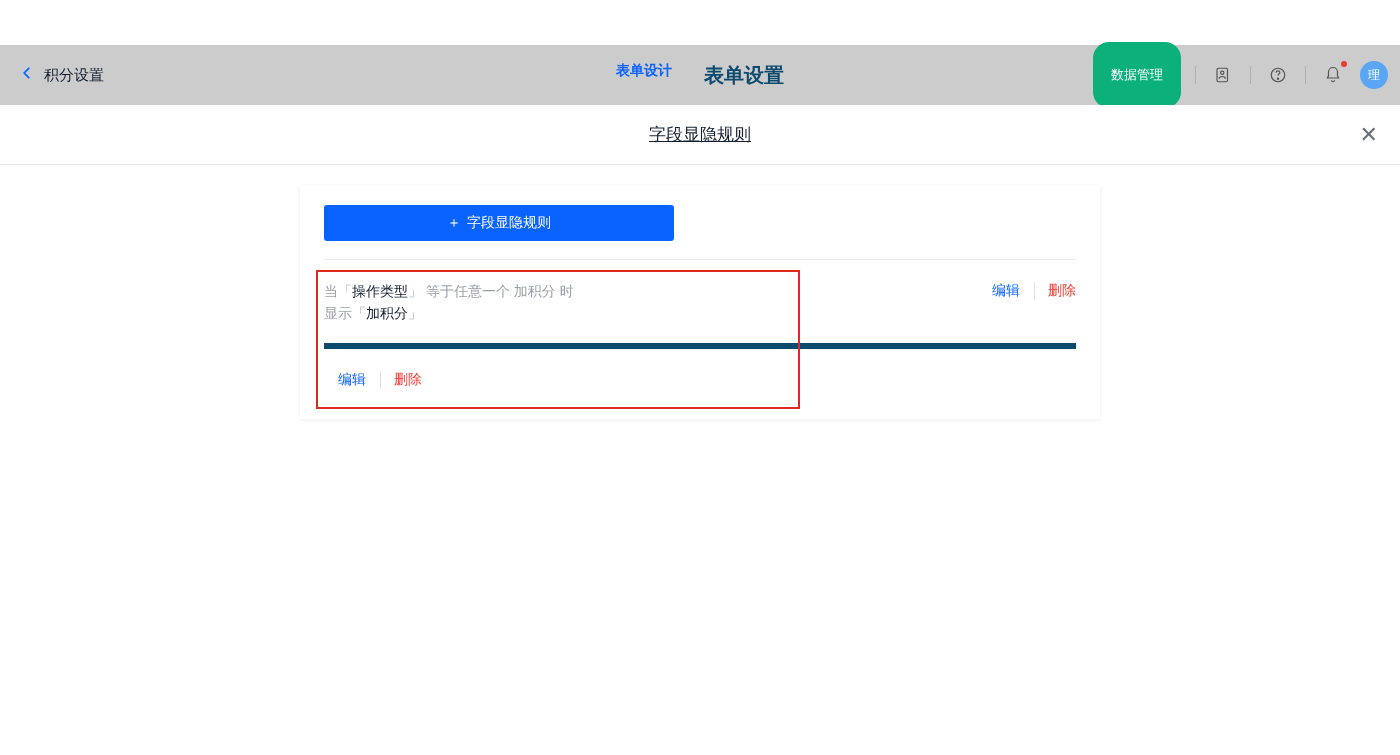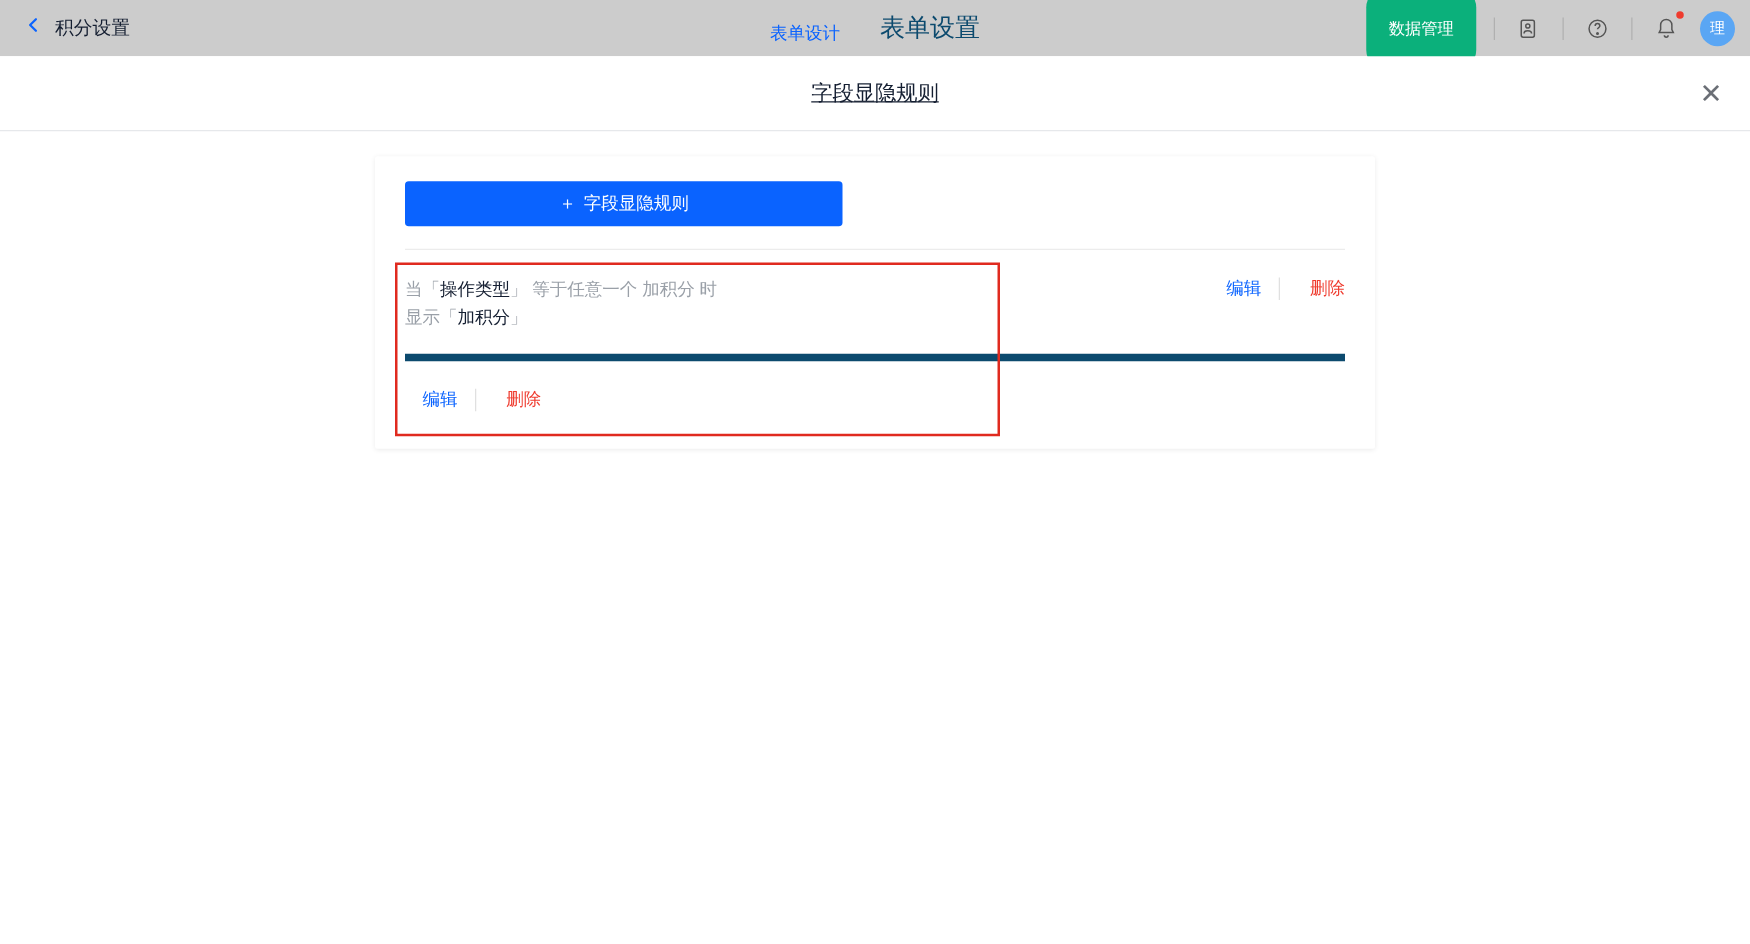--- a/index.html
+++ b/index.html
@@ -1,23 +1,23 @@
 <!DOCTYPE html>
 <html><head>
   <meta charset="utf-8">
   <style>
     * { margin: 0; padding: 0; box-sizing: border-box; }
     body { font-family: -apple-system, BlinkMacSystemFont, "PingFang SC", "Microsoft YaHei", sans-serif; font-size: 14px; color: #141e31; background: #fff; width: 1400px; height: 755px; overflow: hidden; }
 
     
-    .topbar { height: 45px; background: #cccccc; display: flex; align-items: center; padding: 0 12px; position: relative; }
+    .topbar { height: 60px; background: #cccccc; display: flex; align-items: center; padding: 0 12px; position: relative; margin-top: 45px; }
     .topbar-left { display: flex; align-items: center; gap: 10px; position: absolute; left: 20px; }
     .back-chevron { color: #0a63ff; font-size: 16px; font-weight: 700; }
     .title-left { color: #141e31; font-size: 15px; }
-    .topbar-center { position: absolute; left: 50%; transform: translateX(-50%); display: flex; gap: 32px; align-items: flex-end; }
+    .topbar-center { position: absolute; left: 50%; transform: translateX(-50%); display: flex; gap: 32px; align-items: flex-start; font-weight: bold; }
     .tab-design { color: #0a63ff; font-size: 14px; }
     .tab-settings { color: #0c4a6e; font-size: 20px; }
     .topbar-right { position: absolute; right: 12px; display: flex; align-items: center; gap: 14px; }
     .data-btn { background: #0bb07b; color: #fff; border: none; border-radius: 16px; padding: 24px 18px; font-size: 13px; cursor: pointer; }
     .icon-btn { width: 26px; height: 26px; display: flex; align-items: center; justify-content: center; color: #555; cursor: pointer; }
     .icon-btn svg { width: 18px; height: 18px; }
     .divider-v { width: 1px; height: 18px; background: #b0b0b0; }
     .bell-wrap { position: relative; }
     .bell-dot { position: absolute; top: -1px; right: -1px; width: 6px; height: 6px; background: #ef3b2e; border-radius: 50%; }
     .avatar { width: 28px; height: 28px; border-radius: 50%; background: #5aa6f4; color: #fff; display: flex; align-items: center; justify-content: center; font-size: 12px; cursor: pointer; }
@@ -34,21 +34,21 @@
     .add-btn .plus { font-size: 14px; font-weight: 400; }
 
     .rule-list { margin-top: 18px; border-top: 1px solid #ececec; position: relative; }
     .rule-item { padding: 20px 0 18px 0; border-bottom: 6px solid #0c4a6e; display: flex; }
     .rule-item:last-child { border-bottom: none; }
     .rule-text { flex: 1; font-size: 14px; line-height: 1.6; }
     .rule-text .strong { color: #141e31; }
     .rule-text .light { color: #9aa0a8; }
     .rule-actions { display: flex; align-items: flex-start; gap: 0; padding-top: 2px; text-align: right; }
     .act-edit { color: #0a63ff; font-size: 14px; cursor: pointer; padding: 0 14px; }
-    .act-del { color: #ef3b2e; font-size: 14px; cursor: pointer; padding: 0 0 0 24px; border-left: 1px solid #e0e0e0; }
+    .act-del { color: #ef3b2e; font-size: 14px; cursor: pointer; padding: 0 0 0 13px; border-left: 1px solid #e0e0e0; }
 
     .red-box { position: absolute; border: 2px solid #e02a1f; left: -8px; right: 276px; top: 10px; bottom: -2px; pointer-events: none; }
   </style>
 </head>
 <body>
 
 <div class="topbar">
   <div class="topbar-left">
     <span class="back-chevron">
       <svg viewBox="0 0 24 24" width="14" height="14" fill="none" stroke="#0a63ff" stroke-width="3" stroke-linecap="round" stroke-linejoin="round">

